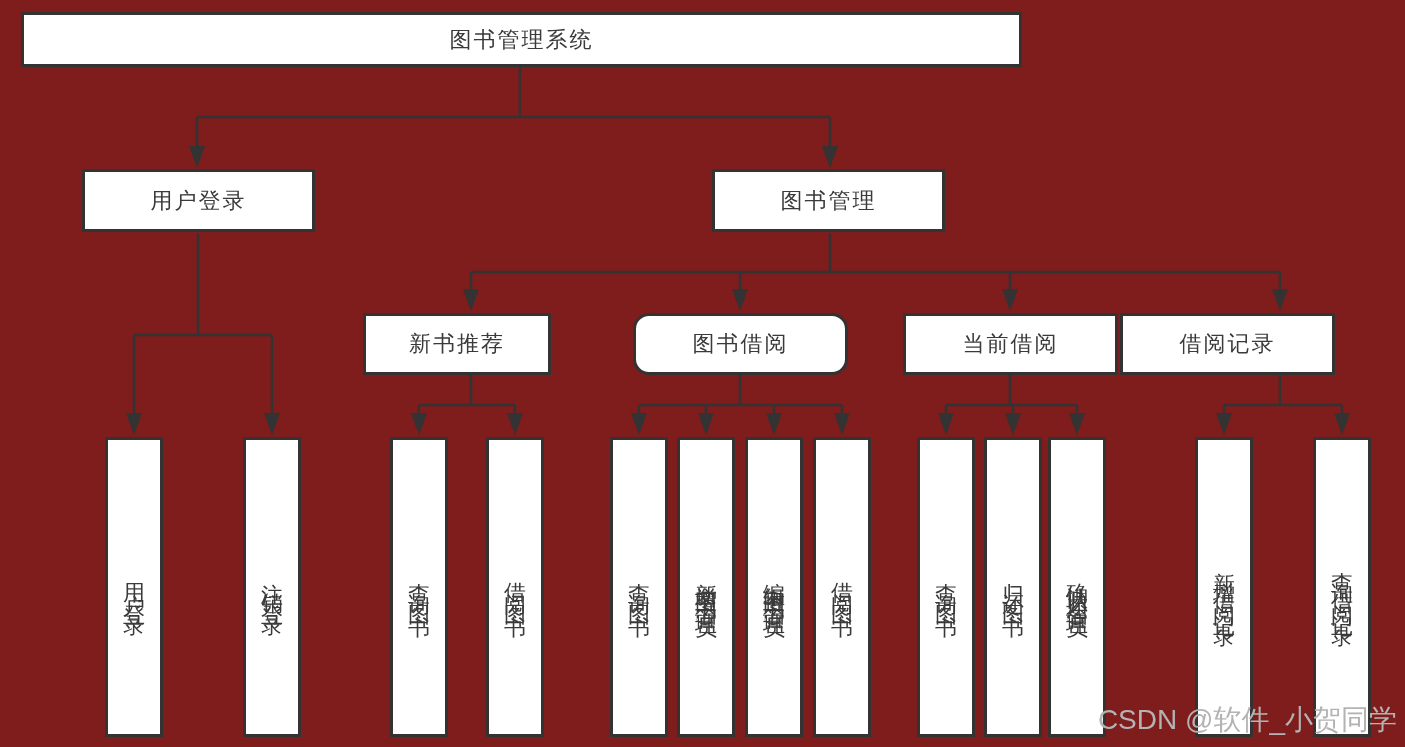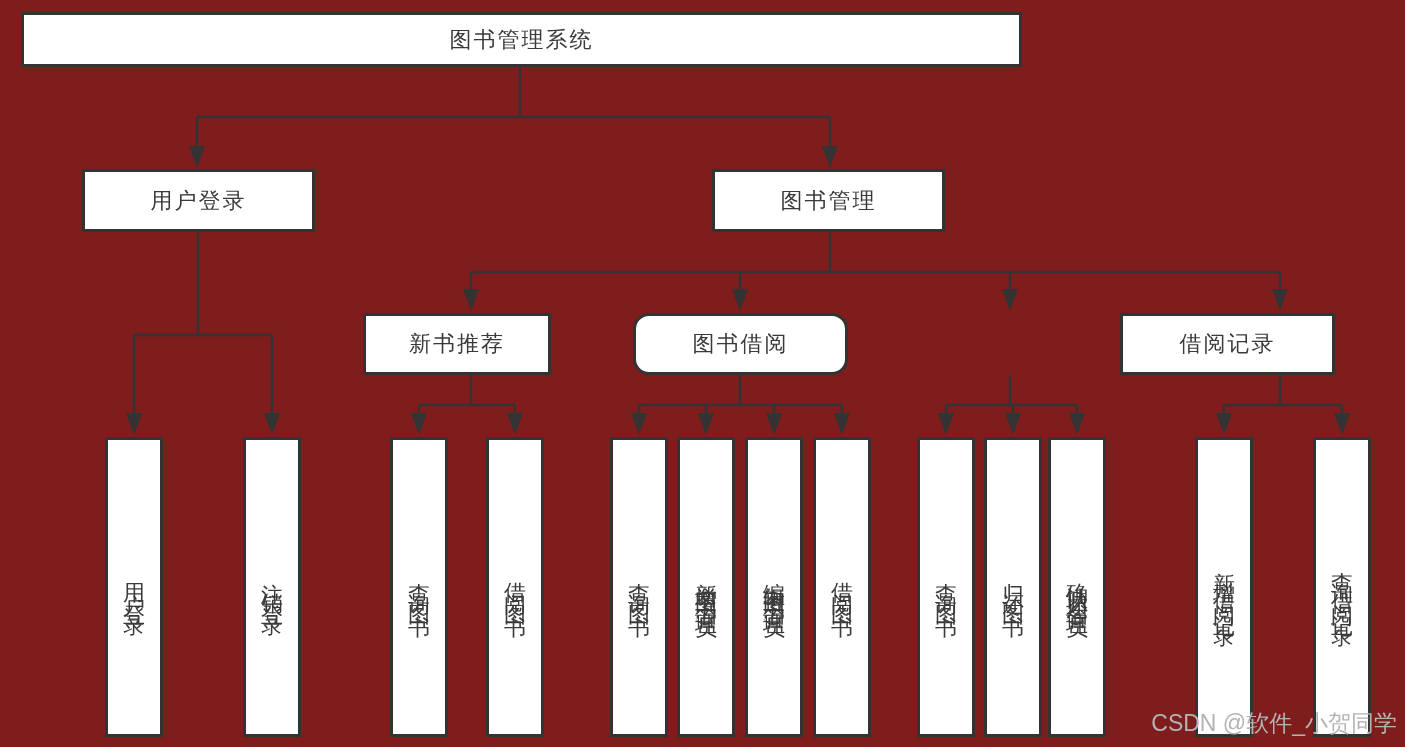--- a/index.html
+++ b/index.html
@@ -42,21 +42,21 @@
     font-size: 22px;
     letter-spacing: 11px;
     line-height: 1;
     white-space: nowrap;
   }
   .vnode.tight span { letter-spacing: 5px; }
   .watermark {
     position: absolute;
     right: 8px;
     bottom: 8px;
-    font-size: 23px;
+    font-size: 28px;
     color: #b3b3b3;
     white-space: nowrap;
   }
 </style>
 </head>
 <body>
 
 <div class="stage">
 
   <svg class="connectors" viewBox="0 0 1405 747" xmlns="http://www.w3.org/2000/svg">
@@ -102,20 +102,23 @@
   <div class="node hnode" style="left:712px;top:169px;width:233px;height:63px;">
     <span>图书管理</span>
   </div>
 
   <div class="node hnode" style="left:363px;top:313px;width:188px;height:62px;">
     <span>新书推荐</span>
   </div>
   <div class="node hnode" style="left:633px;top:313px;width:215px;height:62px;border-radius:16px;">
     <span>图书借阅</span>
   </div>
+  <div class="node hnode" style="left:903px;top:313px;width:215px;height:62px;">
+    <span>当前借阅</span>
+  </div>
   <div class="node hnode" style="left:1120px;top:313px;width:215px;height:62px;">
     <span>借阅记录</span>
   </div>
 
   <div class="node vnode" style="left:105px;">
     <span>用户登录</span>
   </div>
   <div class="node vnode" style="left:243px;">
     <span>注销登录</span>
   </div>

